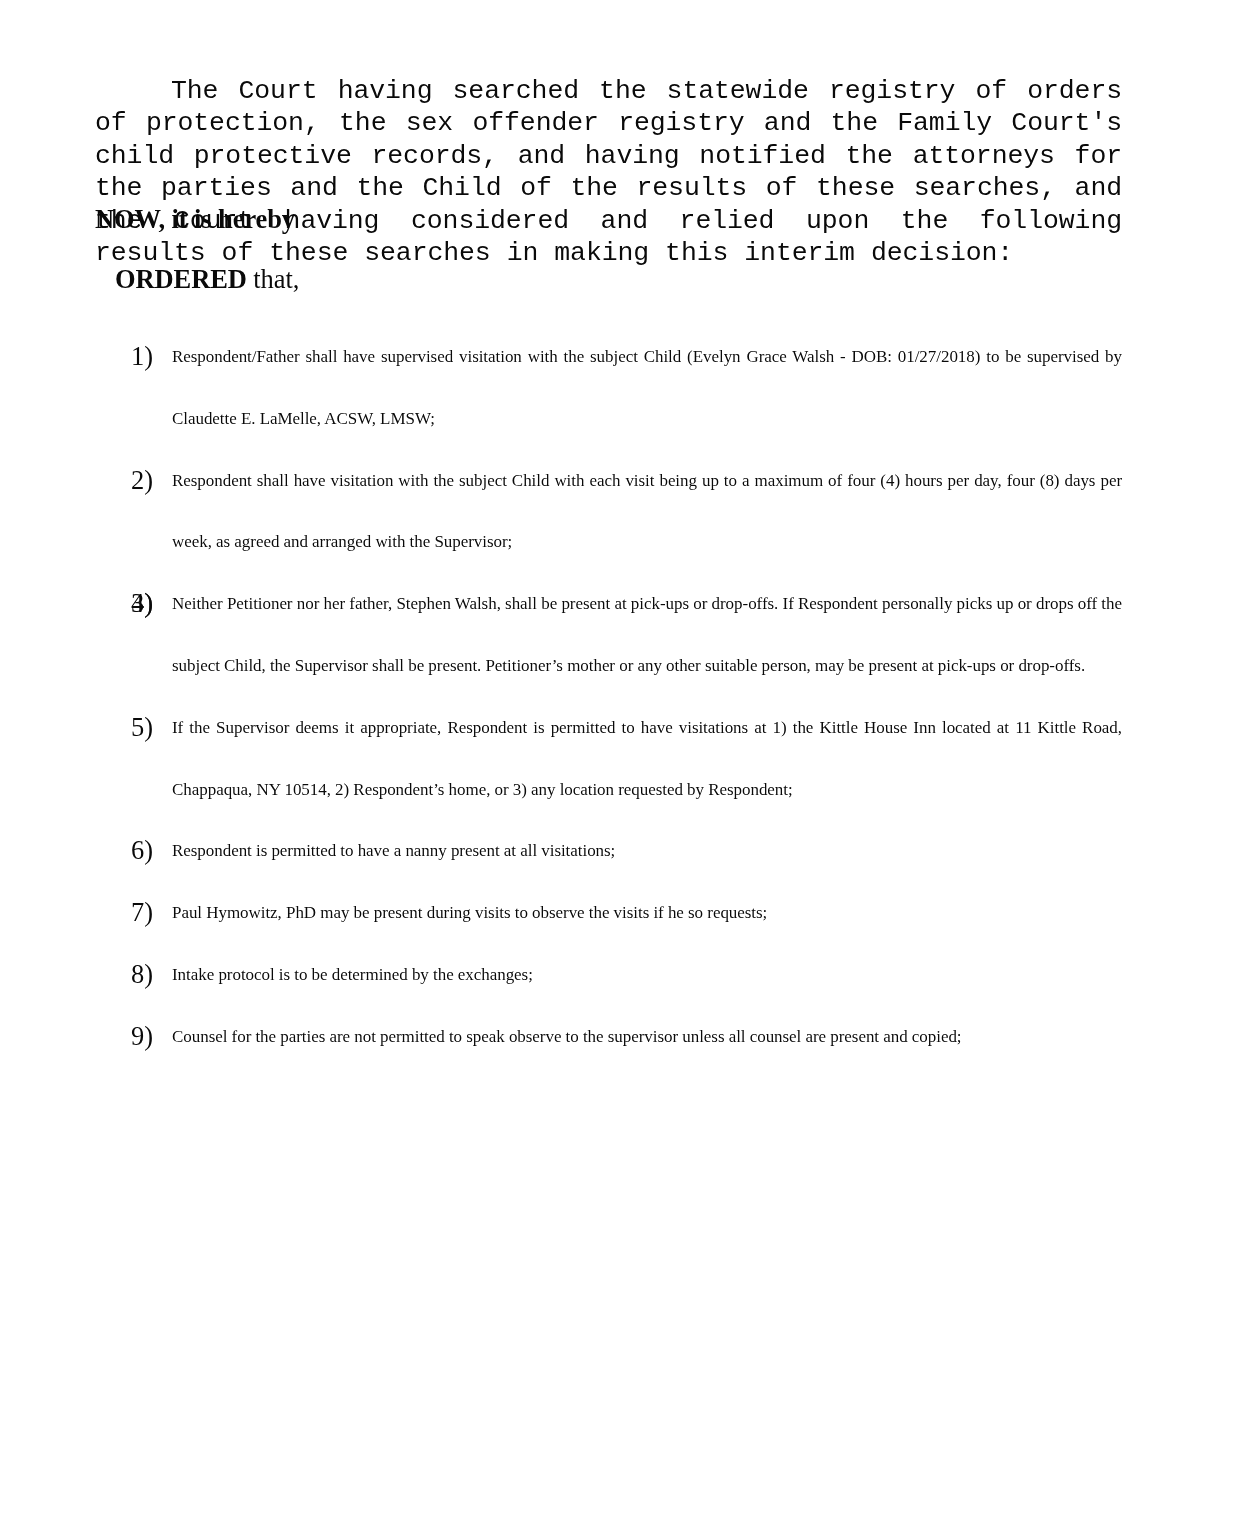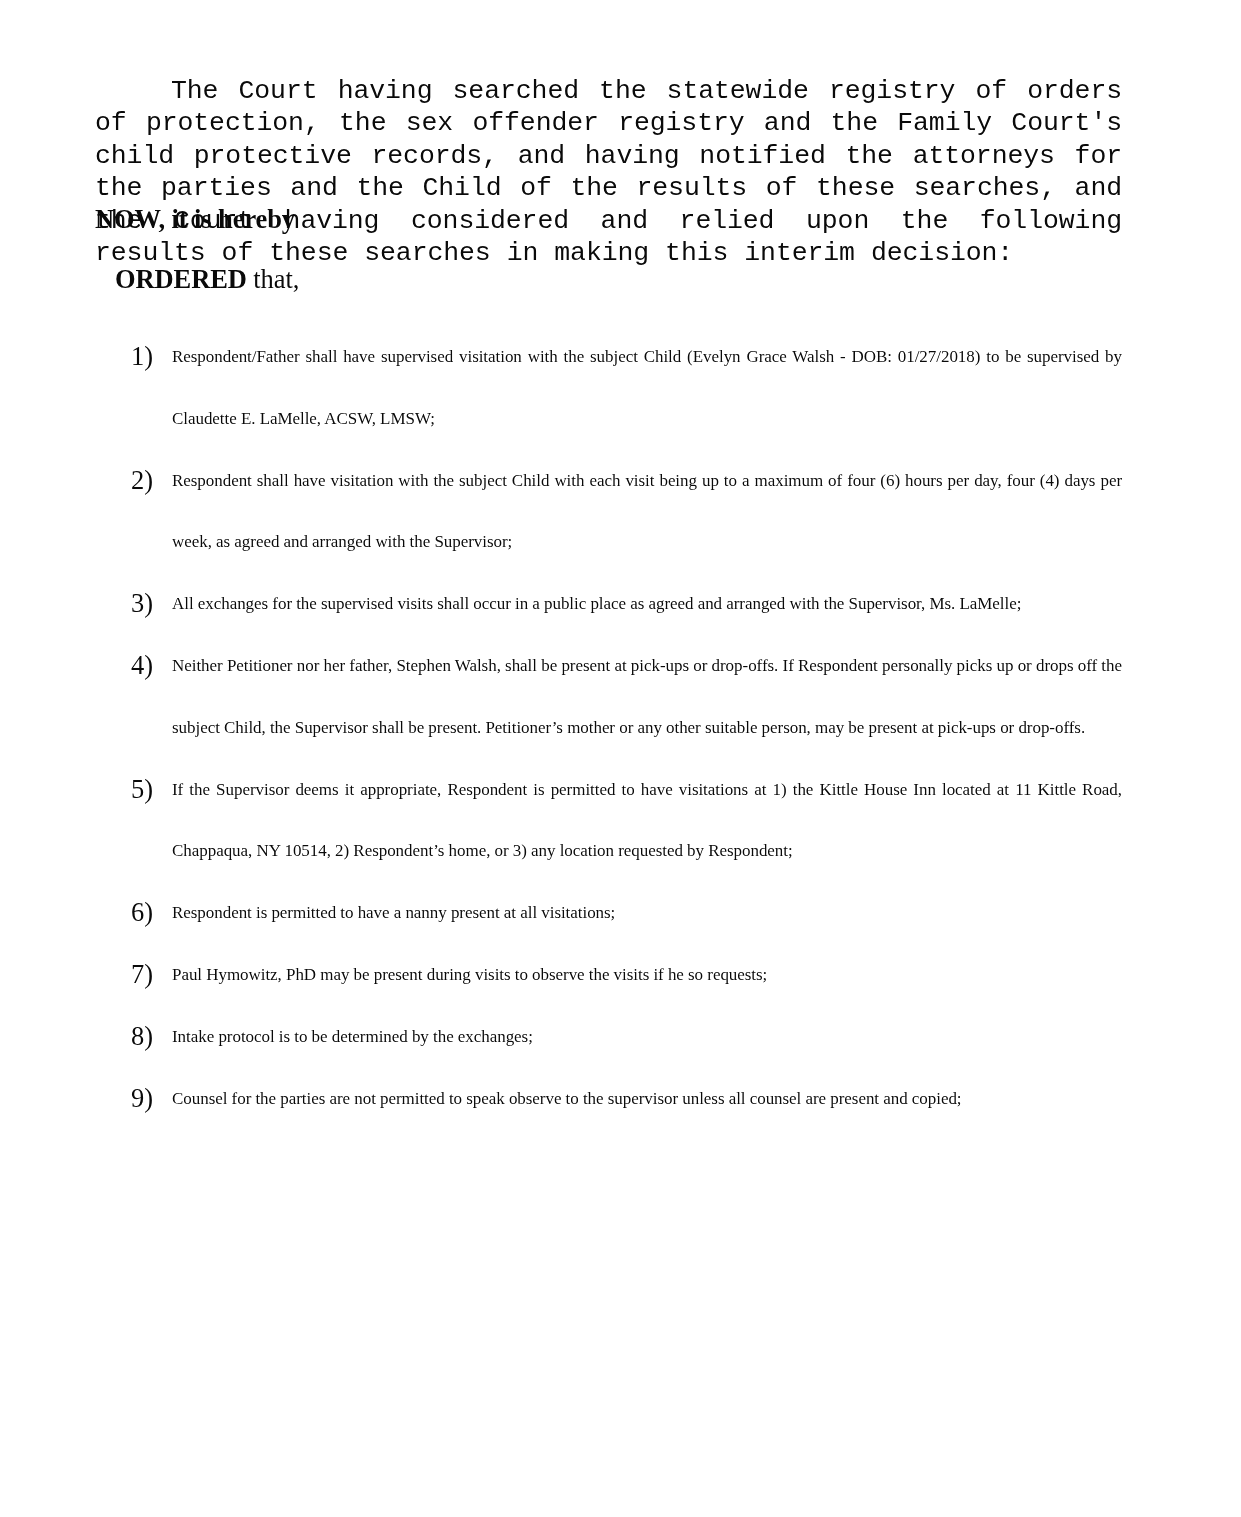--- a/index.html
+++ b/index.html
@@ -111,26 +111,25 @@
 
   <div class="order-list">
 
     <div class="order-item">
       <span class="order-num">1)</span>
       <div class="order-text">Respondent/Father shall have supervised visitation with the subject Child (Evelyn Grace Walsh - DOB: 01/27/2018) to be supervised by Claudette E. LaMelle, ACSW, LMSW;</div>
     </div>
 
     <div class="order-item">
       <span class="order-num">2)</span>
-      <div class="order-text">Respondent shall have visitation with the subject Child with each visit being up to a maximum of four (6) hours per day, four (4) days per week, as agreed and arranged with the Supervisor;</div>
+      <div class="order-text">Respondent shall have visitation with the subject Child with each visit being up to a maximum of four (4) hours per day, four (8) days per week, as agreed and arranged with the Supervisor;</div>
     </div>
 
     <div class="order-item">
       <span class="order-num">3)</span>
-      <div class="order-text">All exchanges for the supervised visits shall occur in a public place as agreed and arranged with the Supervisor, Ms. LaMelle;</div>
     </div>
 
     <div class="order-item">
       <span class="order-num">4)</span>
       <div class="order-text">Neither Petitioner nor her father, Stephen Walsh, shall be present at pick-ups or drop-offs. If Respondent personally picks up or drops off the subject Child, the Supervisor shall be present.  Petitioner’s mother or any other suitable person, may be present at pick-ups or drop-offs.</div>
     </div>
 
     <div class="order-item">
       <span class="order-num">5)</span>
       <div class="order-text">If the Supervisor deems it appropriate, Respondent is permitted to have visitations at 1) the Kittle House Inn located at 11 Kittle Road, Chappaqua, NY 10514, 2) Respondent’s home, or 3) any location requested by Respondent;</div>

